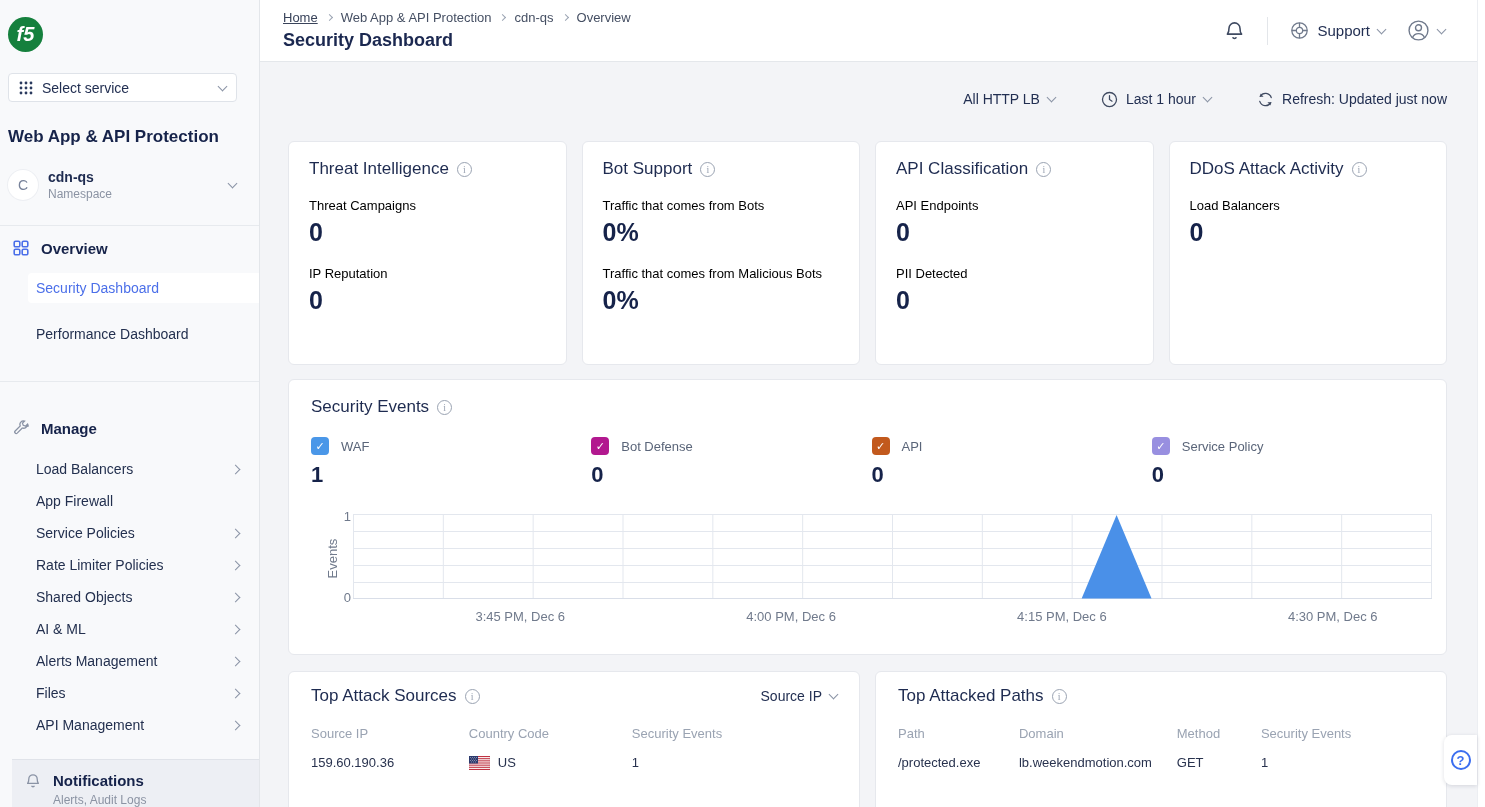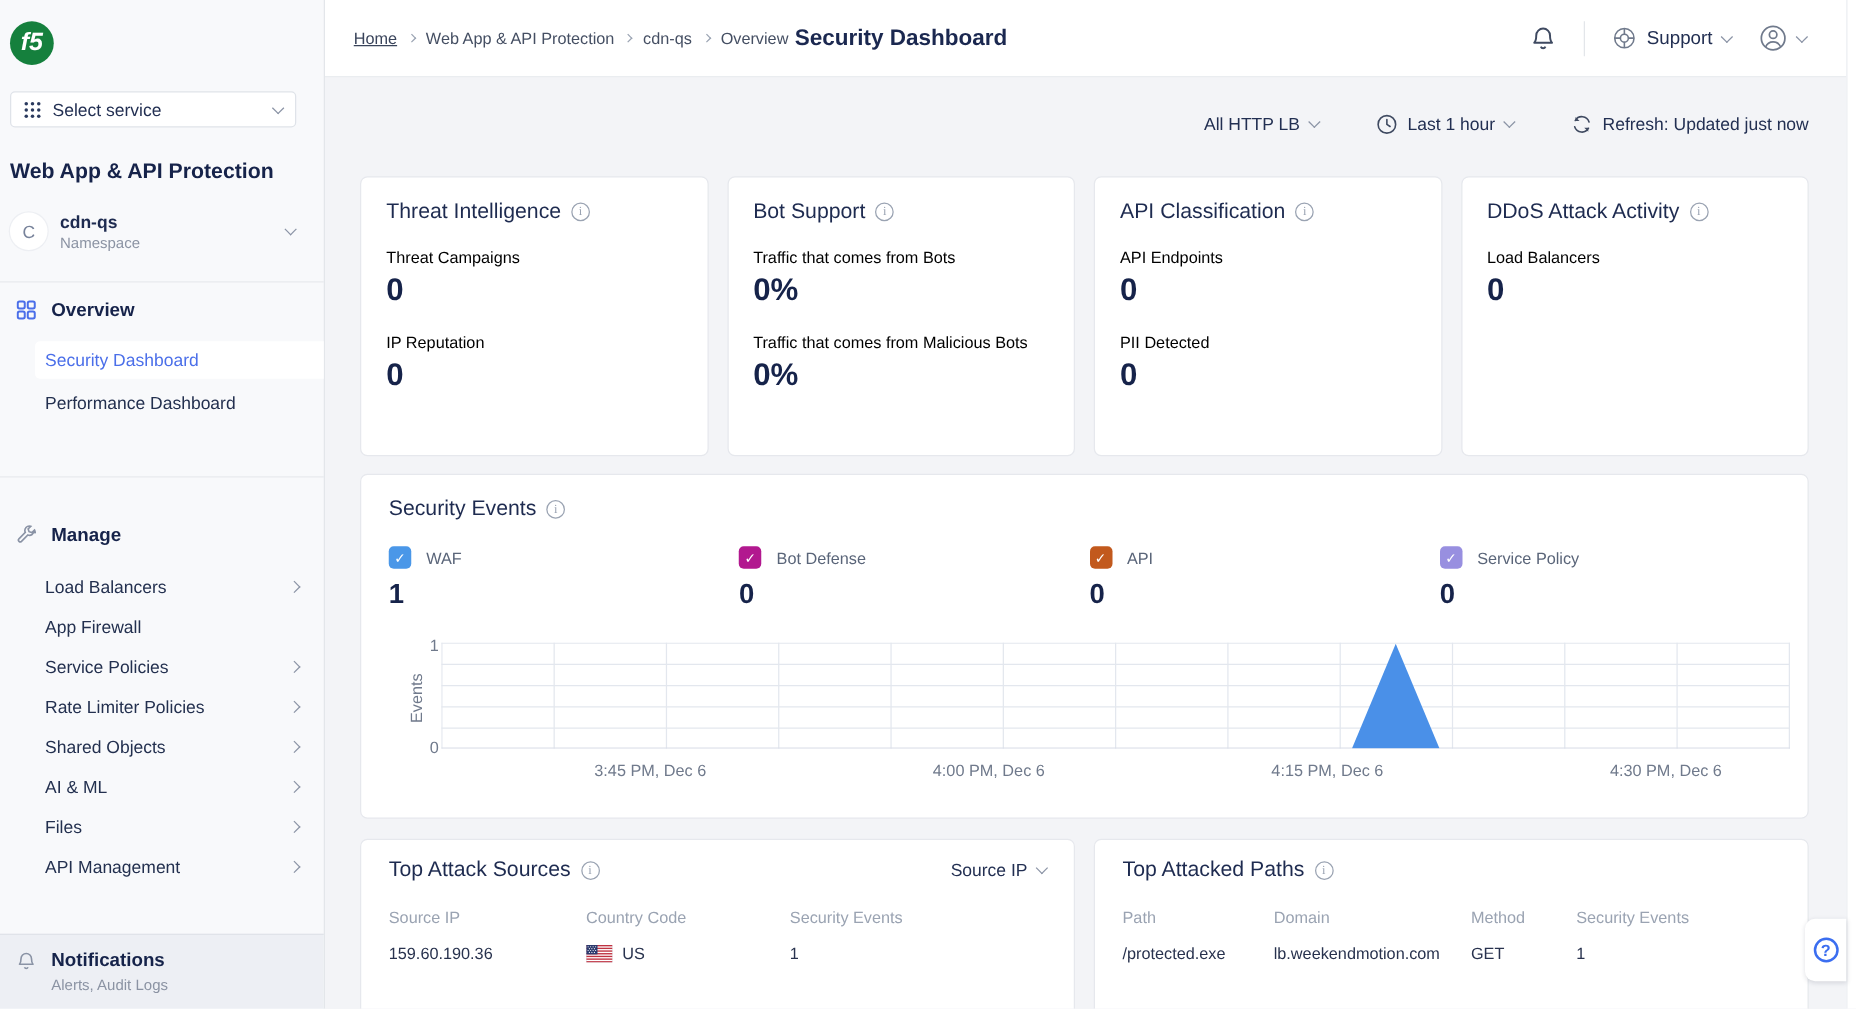--- a/index.html
+++ b/index.html
@@ -15,28 +15,28 @@
   .ns-row { position:absolute; left:8px; top:166px; width:242px; height:38px; display:flex; align-items:center; gap:10px; cursor:pointer; }
   .ns-avatar { width:30px; height:30px; background:#ffffff; border-radius:50%; color:#77829a; font-size:14px; display:flex; align-items:center; justify-content:center; box-shadow:0 0 0 1px #edeff3; }
   .ns-name { font-size:14px; font-weight:600; color:#1e2b50; }
   .ns-type { font-size:12px; color:#8b93a3; margin-top:2px; }
   .ns-row .chev { margin-left:auto; margin-right:14px; }
   .side-divider { position:absolute; left:0; right:0; height:1px; background:#e7eaee; }
   .nav-section-header { display:flex; align-items:center; gap:12px; padding:0 0 0 13px; height:22px; font-size:15px; font-weight:bold; color:#16234a; }
   .nav-item { margin-left:28px; margin-right:0; height:30px; display:flex; align-items:center; padding-left:8px; font-size:14px; color:#23304f; cursor:pointer; border-radius:4px 0 0 4px; }
   .nav-item.active { background:#ffffff; color:#4b6fe9; }
   .nav-item .chev { margin-left:auto; margin-right:20px; }
-  .notif-footer { position:absolute; left:0; right:0; bottom:0; height:60px; background:#edeff4; border-top:1px solid #e0e3e9; padding:12px 0 0 13px; cursor:pointer; }
+  .notif-footer { position:absolute; left:12px; right:0; bottom:0; height:48px; background:#edeff4; border-top:1px solid #e0e3e9; padding:12px 0 0 13px; cursor:pointer; }
   .notif-head { display:flex; align-items:center; gap:12px; font-size:15px; font-weight:bold; color:#16234a; }
   .notif-sub { font-size:12px; color:#8b93a3; margin-left:28px; margin-top:4px; }
 
   
   .main { position:absolute; left:260px; top:0; right:0; bottom:0; }
   .topbar { height:62px; background:#fff; border-bottom:1px solid #e4e7eb; display:flex; align-items:center; padding:0 40px 0 23px; }
-  .crumbs-block { display:flex; flex-direction:row; gap:5px; }
+  .crumbs-block { display:flex; flex-direction:column; gap:5px; }
   .breadcrumb { display:flex; align-items:center; gap:9px; font-size:13px; color:#454f63; }
   .breadcrumb .crumb { cursor:pointer; }
   .breadcrumb .crumb.home { text-decoration:underline; color:#39435a; }
   .crumb-sep { width:5px; height:5px; border-right:1.4px solid #9aa3b2; border-bottom:1.4px solid #9aa3b2; transform:rotate(-45deg); margin-top:-1px; }
   .page-title { font-size:18px; font-weight:600; color:#1b2850; }
   .topbar-right { margin-left:auto; display:flex; align-items:center; gap:22px; }
   .top-divider { width:1px; height:28px; background:#e3e6ea; }
   .support-group, .avatar-group { display:flex; align-items:center; gap:8px; cursor:pointer; }
   .support-label { font-size:15px; color:#222f52; }
 
@@ -143,21 +143,21 @@
           <rect x="1.2" y="9.2" width="5.6" height="5.6" rx="1.4"></rect>
             <rect x="9.2" y="9.2" width="5.6" height="5.6" rx="1.4"></rect>
         </g>
       </svg>
       <span>Overview</span>
     </div>
     <div style="margin-top:14px;">
       <div class="nav-item active">
           <span>Security Dashboard</span>
         </div>
-      <div class="nav-item" style="margin-top:4px">
+      <div class="nav-item" style="margin-top:16px">
           <span>Performance Dashboard</span>
         </div>
     </div>
   </div>
 
   <div class="side-divider" style="top:381px"></div>
 
   <div style="position:absolute; top:417px; left:0; right:0;">
     <div class="nav-section-header">
       <svg class="icon-svg" width="16" height="16" viewBox="0 0 16 16">
@@ -180,20 +180,24 @@
       <div class="nav-item" style="margin-top:2px">
           <span>Rate Limiter Policies</span>
           <span class="chev right"></span>
         </div>
       <div class="nav-item" style="margin-top:2px">
           <span>Shared Objects</span>
           <span class="chev right"></span>
         </div>
       <div class="nav-item" style="margin-top:2px">
           <span>AI &amp; ML</span>
+          <span class="chev right"></span>
+        </div>
+      <div class="nav-item" style="margin-top:2px">
+          <span>Alerts Management</span>
           <span class="chev right"></span>
         </div>
       <div class="nav-item" style="margin-top:2px">
           <span>Files</span>
           <span class="chev right"></span>
         </div>
       <div class="nav-item" style="margin-top:2px">
           <span>API Management</span>
           <span class="chev right"></span>
         </div>

